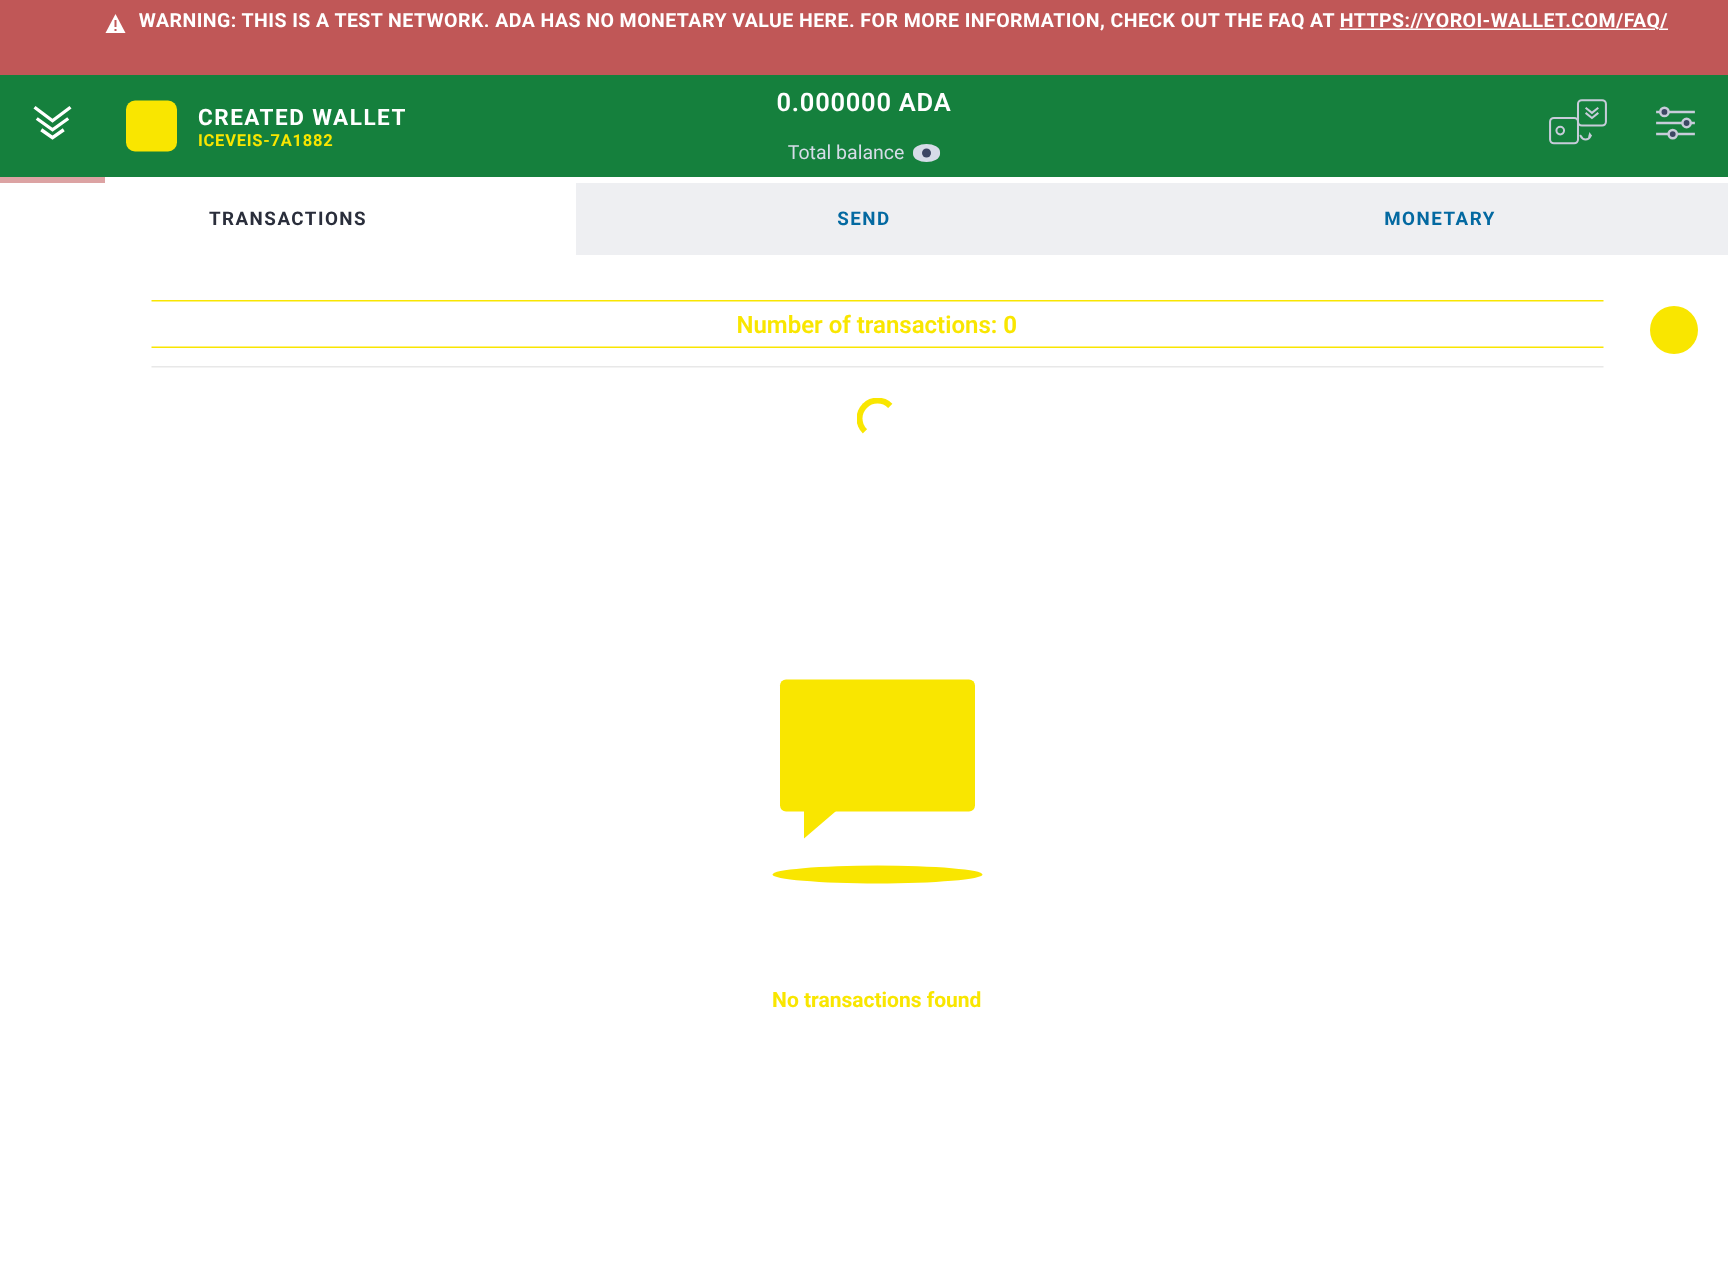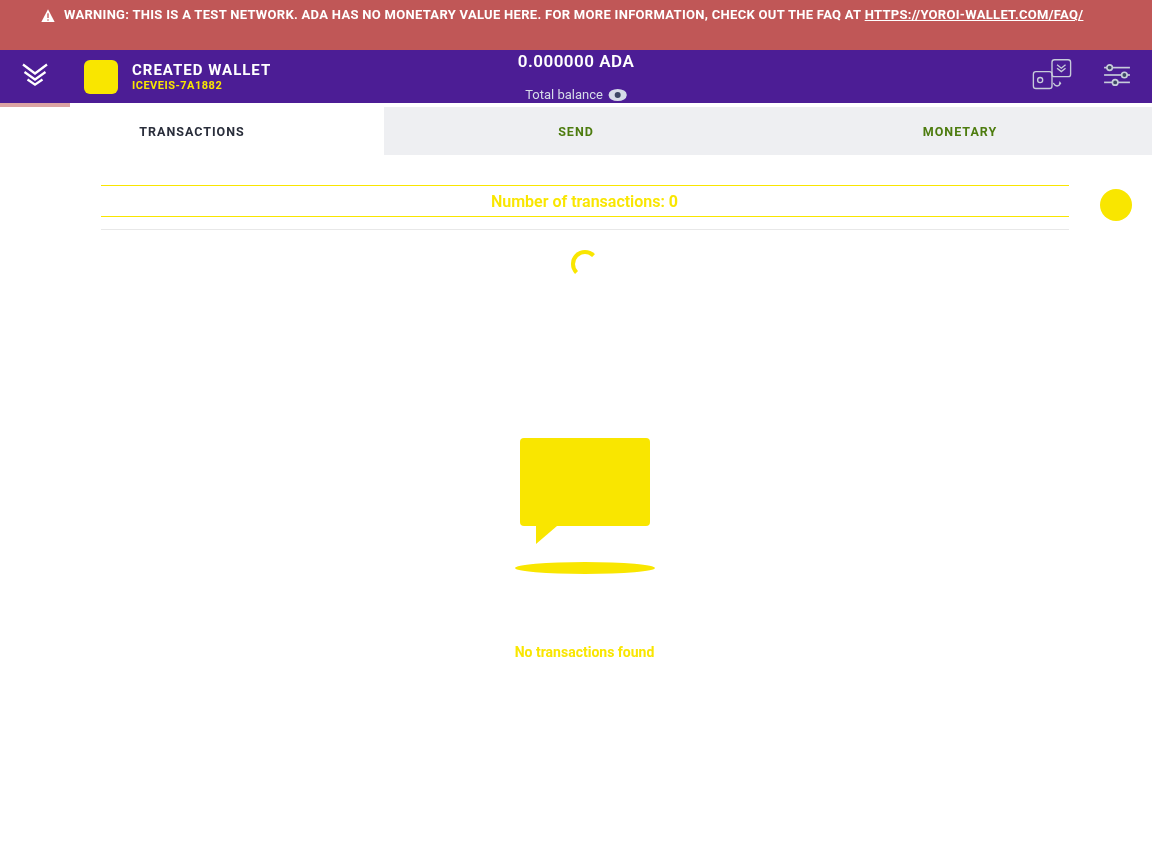--- a/index.html
+++ b/index.html
@@ -17,39 +17,39 @@
     .warning-banner {
       background: #C05757;
       color: #ffffff;
       text-align: center;
       padding: 7px 40px;
       font-size: 13px;
       font-weight: 700;
       letter-spacing: 0.3px;
       display: flex;
       align-items: flex-start;
-      justify-content: flex-start;
+      justify-content: flex-end;
       gap: 8px;
       min-height: 50px;
     }
     .warning-banner .warn-icon {
       flex-shrink: 0;
       margin-top: 1px;
     }
     .warning-text {
       text-align: center;
     }
     .warning-text a {
       color: #ffffff;
       text-decoration: underline;
     }
     .header-bar {
-      background: #4c1d95;
+      background: #15803d;
       color: #ffffff;
-      height: 53px;
+      height: 68px;
       display: flex;
       align-items: center;
       padding: 0 20px 0 0;
     }
     .sidebar-strip {
       width: 70px;
       height: 64px;
       display: flex;
       align-items: center;
       justify-content: center;
@@ -118,21 +118,21 @@
       background: #ffffff;
     }
     .tab {
       flex: 1;
       display: flex;
       align-items: center;
       justify-content: center;
       font-size: 12.5px;
       font-weight: 700;
       letter-spacing: 1px;
-      color: #4d7c0f;
+      color: #0369a1;
       background: #EEEFF2;
       cursor: pointer;
     }
     .tab.active {
       background: #ffffff;
       color: #2A2E3B;
     }
     .content {
       padding: 30px 0 0 17px;
       position: relative;

